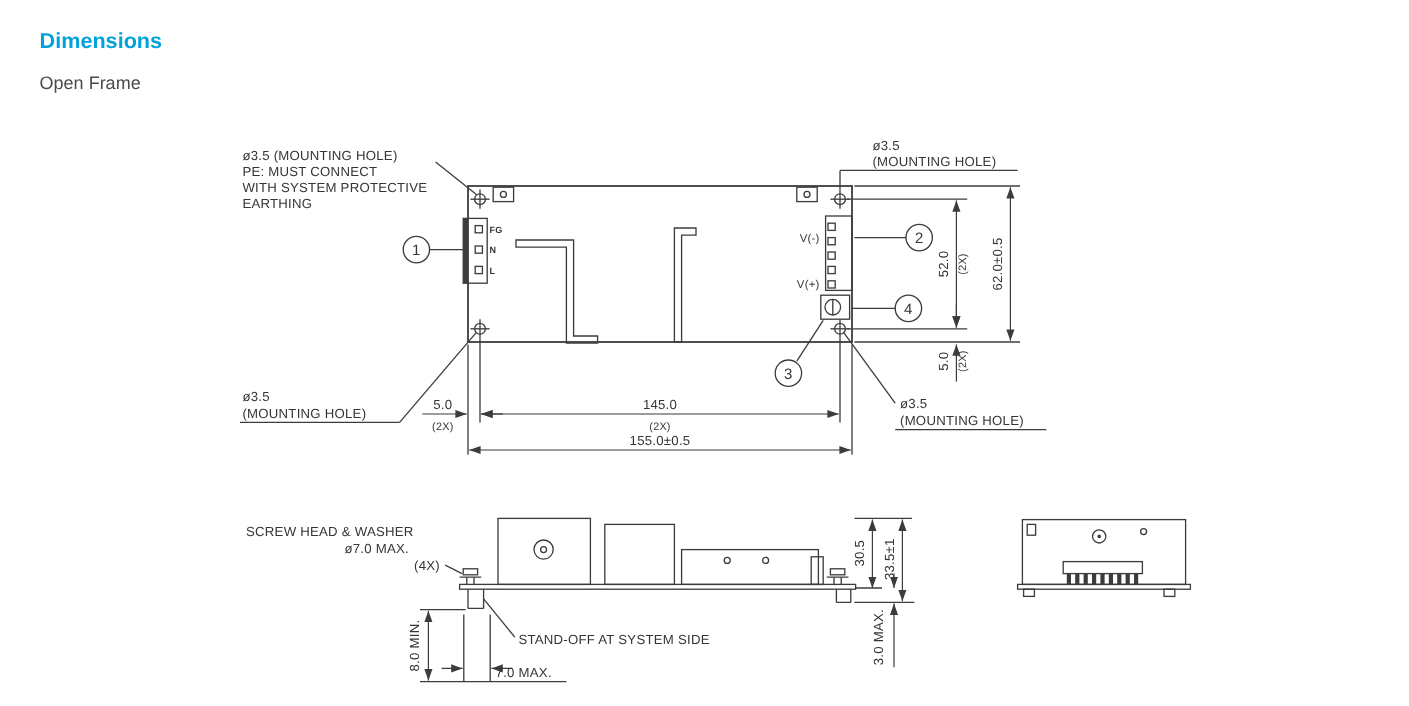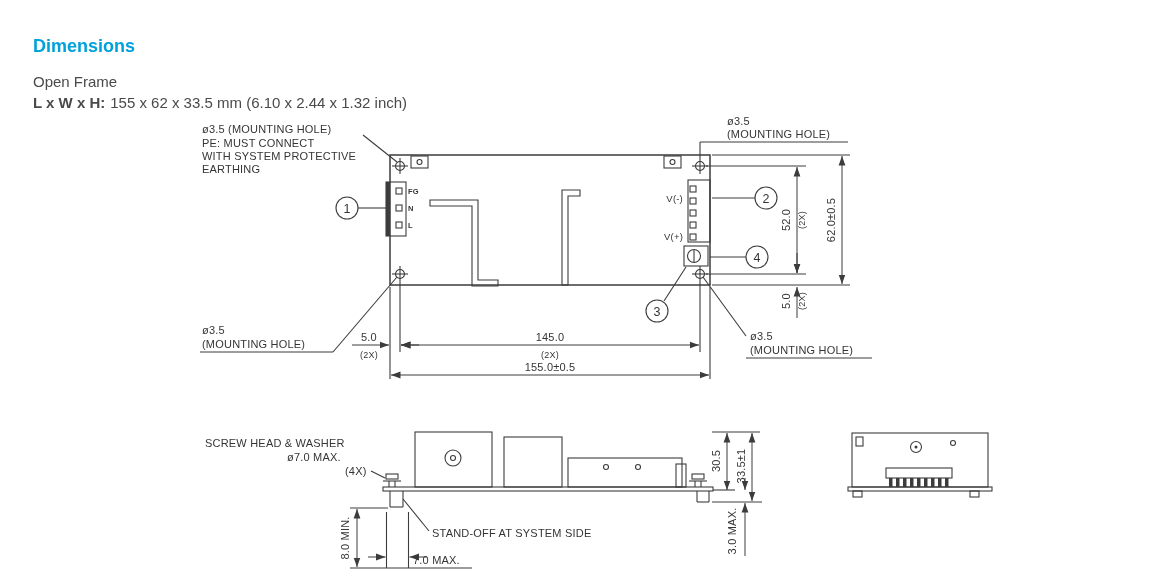--- a/index.html
+++ b/index.html
@@ -1,19 +1,19 @@
 <!DOCTYPE html>
 <html><head>
 <meta charset="utf-8">
 <style>
   html,body{margin:0;padding:0;background:#ffffff;}
   .page{position:relative;width:1174px;height:588px;background:#fff;overflow:hidden;
         font-family:"Liberation Sans",sans-serif;}
   .header{position:absolute;left:33px;top:24px;}
-  .header h1{margin:12px 0 16px 0;font-size:18px;font-weight:bold;color:#00A2DB;}
+  .header h1{margin:0 0 16px 0;font-size:18px;font-weight:bold;color:#00A2DB;}
   .header h2{margin:0 0 4px 0;font-size:15px;font-weight:normal;color:#4a4a4a;}
   .header p{margin:0;font-size:15px;color:#4a4a4a;}
   .dim-label{font-weight:bold;margin-right:5px;}
   svg{position:absolute;left:0;top:0;}
   .ln{fill:none;stroke:#3c3c3c;stroke-width:1.1;}
   .thick{stroke-width:1.5;}
   .dm{fill:none;stroke:#3c3c3c;stroke-width:1;}
   .fillshape{fill:#3c3c3c;stroke:none;}
   text{fill:#353535;font-family:"Liberation Sans",sans-serif;font-size:11px;letter-spacing:.2px;}
   .ts{font-size:9px;}
@@ -22,21 +22,20 @@
   .tc{font-size:12.5px;}
 </style>
 </head>
 <body>
 
 <div class="page">
 
   <div class="header">
     <h1>Dimensions</h1>
     <h2>Open Frame</h2>
-    <p><span class="dim-label">L x W x H:</span><span>155 x 62 x 33.5 mm (6.10 x 2.44 x 1.32 inch)</span></p>
   </div>
 
   <svg width="1174" height="588" viewBox="0 0 1174 588">
     <defs>
       <marker id="arr" viewBox="0 0 10 8" markerWidth="10" markerHeight="8" refX="9.5" refY="4" orient="auto-start-reverse" markerUnits="userSpaceOnUse">
         <path d="M0,0.6 L9.5,4 L0,7.4 Z" fill="#3c3c3c"></path>
       </marker>
       <g id="holeSym">
         <circle r="4.5" class="ln"></circle>
         <line x1="-8" y1="0" x2="8" y2="0" class="ln"></line>

